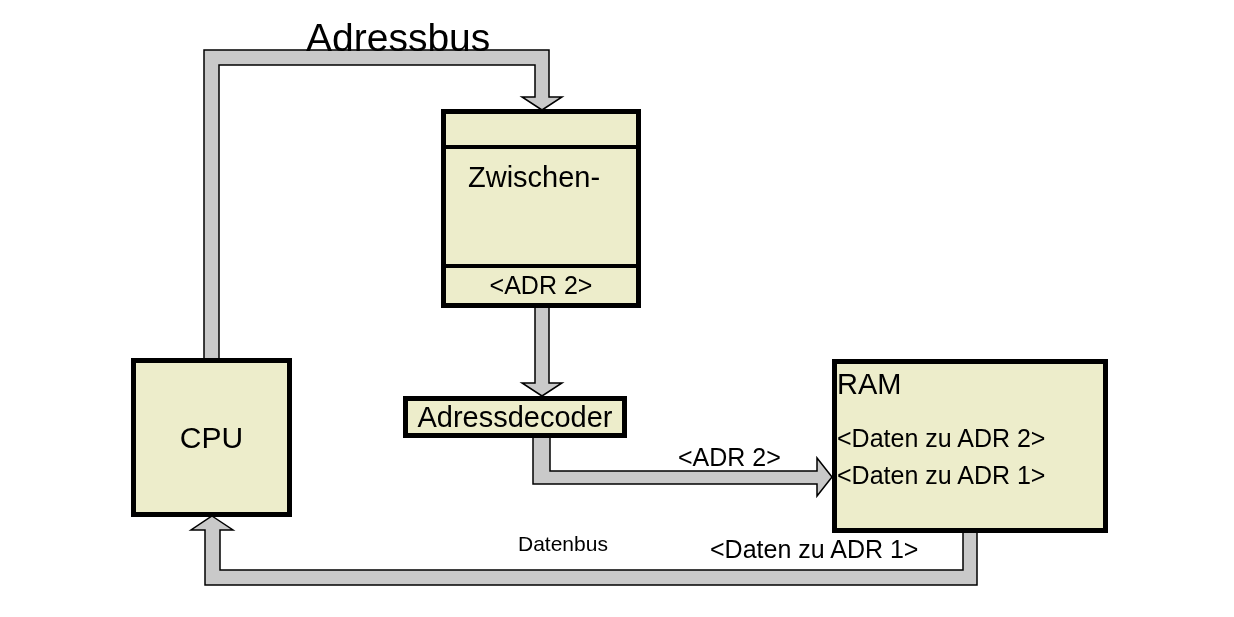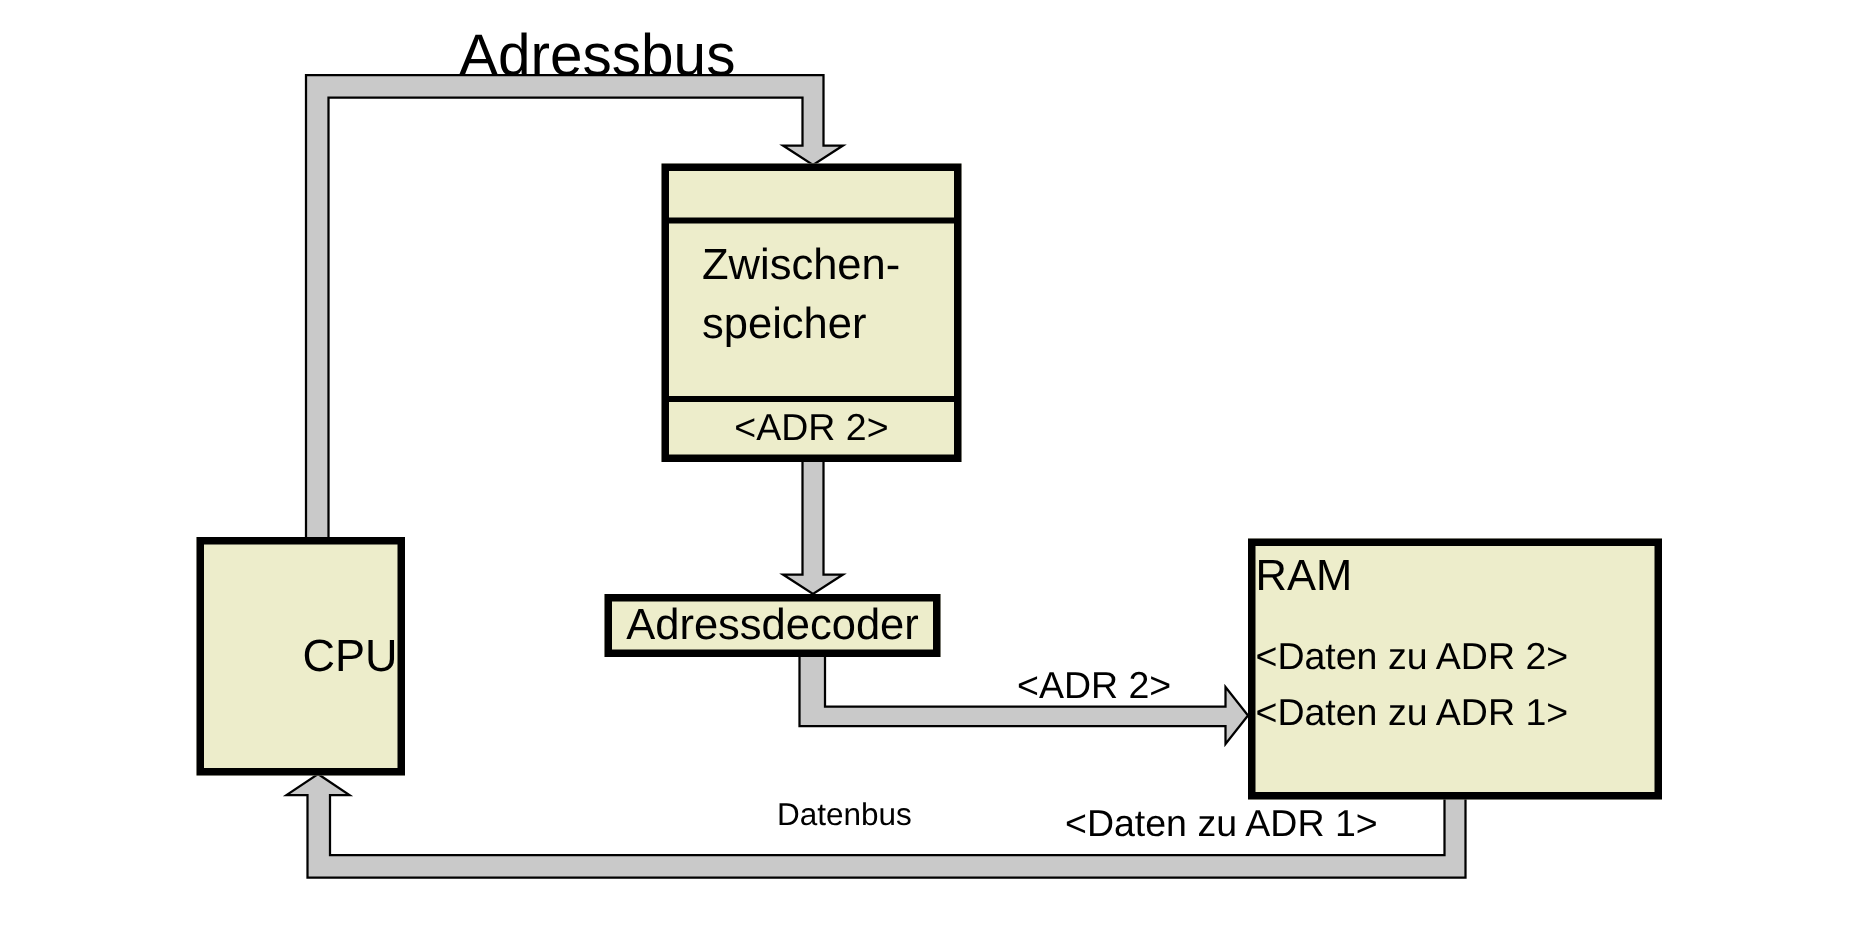--- a/index.html
+++ b/index.html
@@ -26,22 +26,22 @@
     stroke: var(--outline);
     stroke-width: 1.5;
     stroke-linejoin: miter;
   }
   .box {
     position: absolute;
     background: var(--box-fill);
     border: 5px solid var(--outline);
   }
   .box-cpu {
-    left: 131px; top: 358px; width: 139px; height: 159px;
-    display: flex; align-items: center; justify-content: flex-end;
+    left: 131px; top: 358px; width: 161px; height: 159px;
+    display: flex; align-items: center; justify-content: center;
     font-size: 30px;
   }
   .box-zs {
     left: 441px; top: 109px; width: 200px; height: 199px;
     display: flex; flex-direction: column;
   }
   .zs-top { height: 35px; border-bottom: 4px solid var(--outline); }
   .zs-mid {
     flex: 1;
     font-size: 29px; line-height: 39px;
@@ -89,21 +89,20 @@
   </svg>
 
   <div class="box box-cpu">
     <span>CPU</span>
   </div>
 
   <div class="box box-zs">
     <div class="zs-top"></div>
     <div class="zs-mid">
       <div>Zwischen-</div>
-      <div>speicher</div>
     </div>
     <div class="zs-bottom">
       <span>&lt;ADR 2&gt;</span>
     </div>
   </div>
 
   <div class="box box-decoder">
     <span>Adressdecoder</span>
   </div>
 

